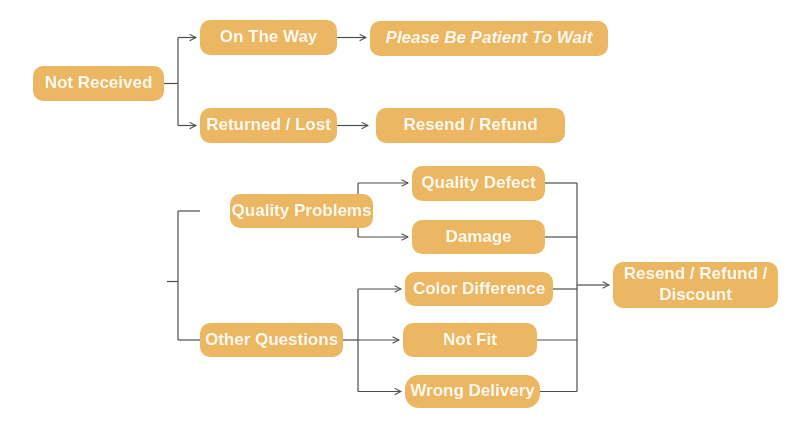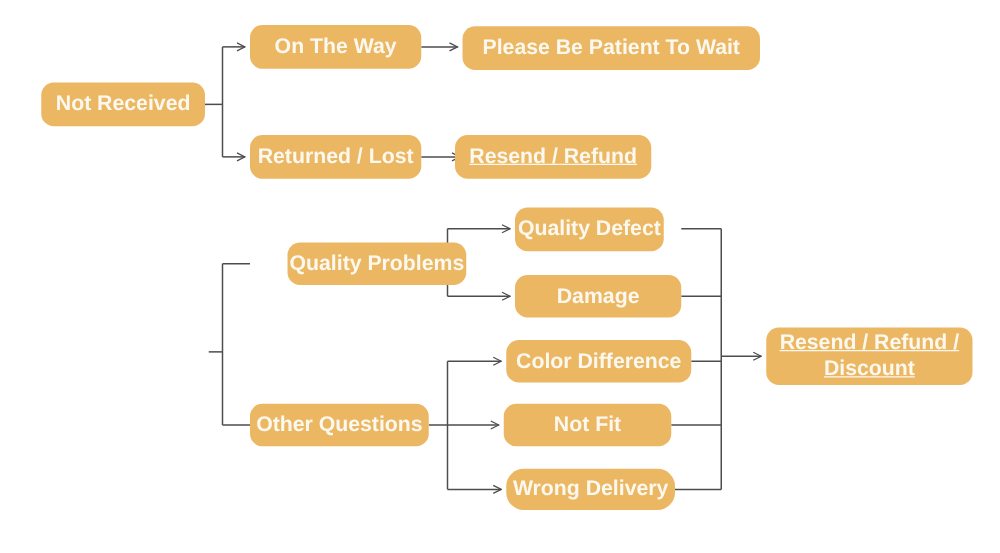--- a/index.html
+++ b/index.html
@@ -36,21 +36,21 @@
     display:flex;
     align-items:center;
     justify-content:center;
     text-align:center;
     font-size:17px;
     font-weight:700;
     line-height:1.22;
     padding:2px 6px;
     white-space:nowrap;
   }
-  .node.wrap{white-space:normal;text-decoration:underline;}
+  .node.wrap{white-space:normal;}
 </style>
 </head>
 <body>
 
 <div class="canvas">
 
   <svg class="edges-svg" width="800" height="442" viewBox="0 0 800 442">
     <defs>
       <marker id="chev" viewBox="0 0 10 10" refX="9" refY="5" markerWidth="8" markerHeight="8" orient="auto" markerUnits="userSpaceOnUse">
         <path d="M1,1 L9,5 L1,9" fill="none" style="stroke:var(--connector);stroke-width:1.3"></path>
@@ -86,32 +86,32 @@
     <line x1="537" y1="340" x2="577" y2="340"></line>
     <line x1="540" y1="391.5" x2="577" y2="391.5"></line>
     <line x1="577" y1="183" x2="577" y2="391.5"></line>
     <line x1="577" y1="285" x2="609" y2="285" marker-end="url(#chev)"></line>
   </svg>
 
   <div class="node" style="left:33px;top:66px;width:131px;height:35px;">Not Received</div>
 
   <div class="node" style="left:200px;top:20px;width:137px;height:35px;">On The Way</div>
 
-  <div class="node" style="left:370px;top:21px;width:238px;height:35px;">Please Be Patient To Wait</div>
+  <div class="node" style="left:370px;top:21px;width:238px;height:35px;font-style:italic;">Please Be Patient To Wait</div>
 
   <div class="node" style="left:200px;top:108px;width:137px;height:35px;">Returned / Lost</div>
 
-  <div class="node" style="left:364px;top:108px;width:157px;height:35px;text-decoration:underline;">Resend / Refund</div>
+  <div class="node" style="left:376px;top:108px;width:189px;height:35px;">Resend / Refund</div>
 
 
   <div class="node" style="left:200px;top:194px;width:143px;height:34px;margin-left:30px;">Quality Problems</div>
 
   <div class="node" style="left:200px;top:323px;width:143px;height:34px;text-align:center;">Other Questions</div>
 
-  <div class="node" style="left:412px;top:166px;width:119px;height:35px;">Quality Defect</div>
+  <div class="node" style="left:412px;top:166px;width:133px;height:35px;">Quality Defect</div>
 
   <div class="node" style="left:412px;top:220px;width:133px;height:34px;">Damage</div>
 
   <div class="node" style="left:405px;top:272px;width:148px;height:34px;">Color Difference</div>
 
   <div class="node" style="left:403px;top:323px;width:134px;height:34px;">Not Fit</div>
 
   <div class="node" style="left:405px;top:375px;width:135px;height:33px;border-radius:14px;">Wrong Delivery</div>
 
   <div class="node wrap" style="left:613px;top:262px;width:165px;height:46px;">Resend / Refund / Discount</div>

